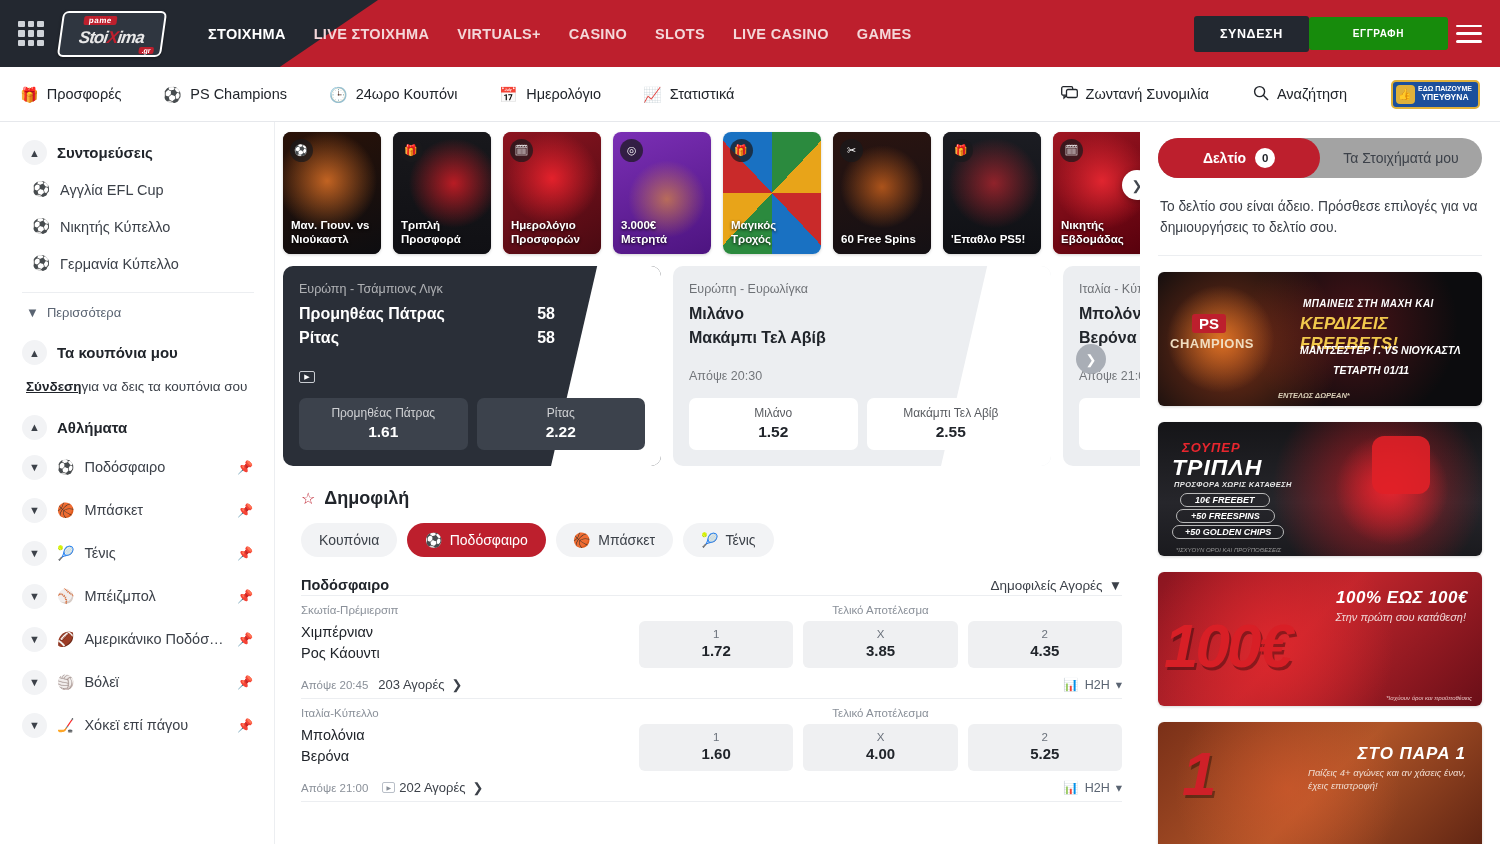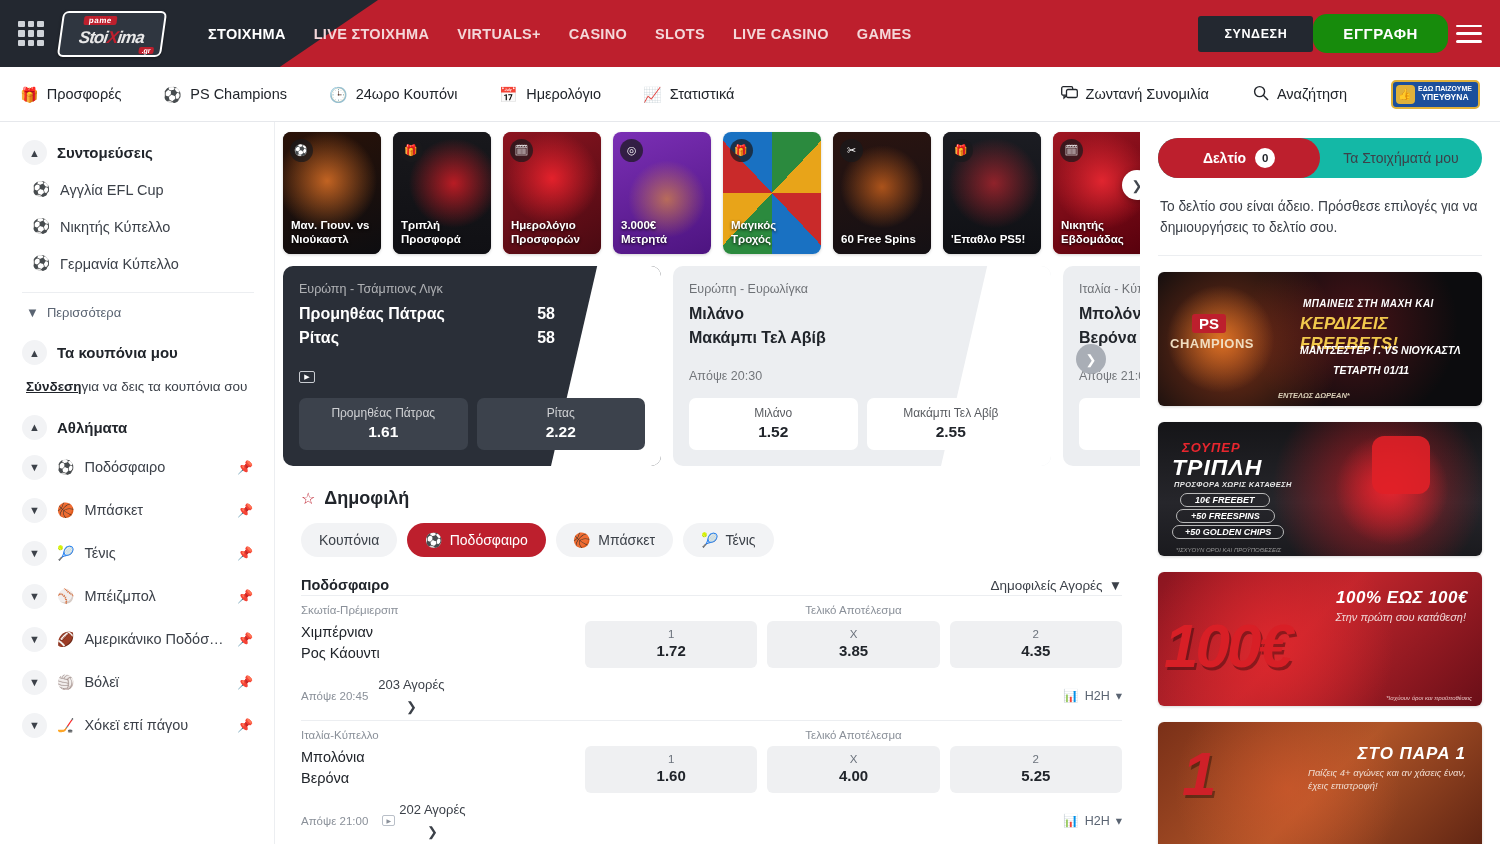--- a/index.html
+++ b/index.html
@@ -33,22 +33,22 @@
      padding:0 3px; border-radius:2px; font-weight:bold;}
 
   .mainnav { position:relative; z-index:3; display:flex; align-items:center; margin-left:44px; gap:28px; }
   .mainnav a { color:#f4d7d9; font-size:14.5px; font-weight:bold; letter-spacing:.3px; text-decoration:none;
       cursor:pointer; white-space:nowrap; }
   .mainnav a.active { color:#ffffff; }
 
   .top-right { margin-left:auto; display:flex; align-items:center; padding-right:18px; z-index:3; }
   .btn-login { background:#232830; color:#fff; font-size:12.5px; font-weight:bold; letter-spacing:.6px;
       padding:11px 26px; border:none; border-radius:3px; cursor:pointer; }
-  .btn-register { background:#178b0c; color:#fff; font-size:15px; font-weight:bold; letter-spacing:.6px;
-      padding:11px 30px; border:none; border-radius:14px; cursor:pointer; }
+  .btn-register { background:#178b0c; color:#fff; font-size:10px; font-weight:bold; letter-spacing:.6px;
+      padding:11px 44px; border:none; border-radius:3px; cursor:pointer; }
   .burger { width:26px; height:18px; display:flex; flex-direction:column; justify-content:space-between;
       cursor:pointer; margin-left:8px; }
   .burger i { height:2.5px; background:#fff; display:block; border-radius:2px;}
 
   
   .subbar { height:55px; flex:0 0 55px; background:#fff; border-bottom:1px solid #e6e8ec;
      display:flex; align-items:center; padding:0 20px; }
   .subitem { display:flex; align-items:center; gap:8px; margin-right:42px; cursor:pointer; font-size:14.5px;
      color:#21252b; white-space:nowrap; }
   .subitem .ic { font-size:15px; line-height:1; }
@@ -139,38 +139,38 @@
   .sport-head { display:flex; align-items:center; justify-content:space-between; margin-bottom:2px; }
   .sport-head .sh-t { font-size:14.5px; font-weight:bold; }
   .sport-head .sh-m { font-size:13.5px; color:#3c4149; display:flex; align-items:center; gap:6px;
      cursor:pointer; }
   .match { border-top:1px solid #eceef1; padding:8px 0 6px; }
   .match:first-of-type { border-top:none; }
   .mt-top { display:flex; }
   .mt-left { flex:1; }
   .mt-league { font-size:11.5px; color:#8a9099; margin-bottom:6px; }
   .mt-team { font-size:14.5px; color:#21252b; line-height:1.45; }
-  .mt-right { width:537px; }
+  .mt-right { width:483px; }
   .mt-market { text-align:center; font-size:11.5px; color:#8a9099; margin-bottom:5px;}
   .mt-odds { display:flex; gap:10px; }
   .mo { flex:1; background:#eff0f2; border-radius:6px; padding:7px 0 9px; text-align:center;
      cursor:pointer; border:none;}
   .mo .l { font-size:11.5px; color:#6b727c; }
   .mo .v { font-size:15px; font-weight:bold; color:#21252b; margin-top:2px; }
   .mt-foot { display:flex; align-items:center; margin-top:9px; }
   .mt-foot .tm { font-size:11.5px; color:#8a9099; margin-right:10px; }
-  .mt-foot .mk { font-size:13px; color:#3c4149; display:flex; align-items:center; gap:7px; cursor:pointer;flex-direction:column;}
+  .mt-foot .mk { font-size:13px; color:#3c4149; display:flex; align-items:center; gap:7px; cursor:pointer;}
   .mt-foot .h2h { margin-left:auto; font-size:12.5px; color:#5a6472; display:flex; align-items:center;
      gap:6px; cursor:pointer;}
   .tv-mini { display:inline-flex; width:13px; height:11px; border:1.2px solid #b9bfc8; border-radius:2px;
      align-items:center; justify-content:center; font-size:6px; color:#8a9099; margin:0 4px;}
 
   
   .rail { width:360px; flex:0 0 360px; background:#fff; padding:16px 18px 0 18px; overflow:hidden;}
-  .tabs { display:flex; background:#14b8a6; border-radius:22px; height:40px; align-items:center; }
+  .tabs { display:flex; background:#a3a3a3; border-radius:22px; height:40px; align-items:center; }
   .tab { flex:1; height:40px; border-radius:22px; display:flex; align-items:center; justify-content:center;
      gap:9px; font-size:14px; cursor:pointer; color:#3c4149; border:none; background:transparent;}
   .tab.active { background:#bd1f2d; color:#fff; font-weight:bold; }
   .tab .cnt { background:#fff; color:#21252b; border-radius:50%; width:20px; height:20px; font-size:11.5px;
      display:flex; align-items:center; justify-content:center; font-weight:bold;}
   .slip-msg { font-size:13.8px; color:#3c4149; line-height:1.55; padding:18px 2px 16px;
      border-bottom:1px solid #eceef1; }
   .banner { height:134px; border-radius:6px; margin-top:16px; position:relative; overflow:hidden;
      cursor:pointer; box-shadow:0 1px 3px rgba(0,0,0,.16);}
   .bn-txt { position:absolute; z-index:5; }

